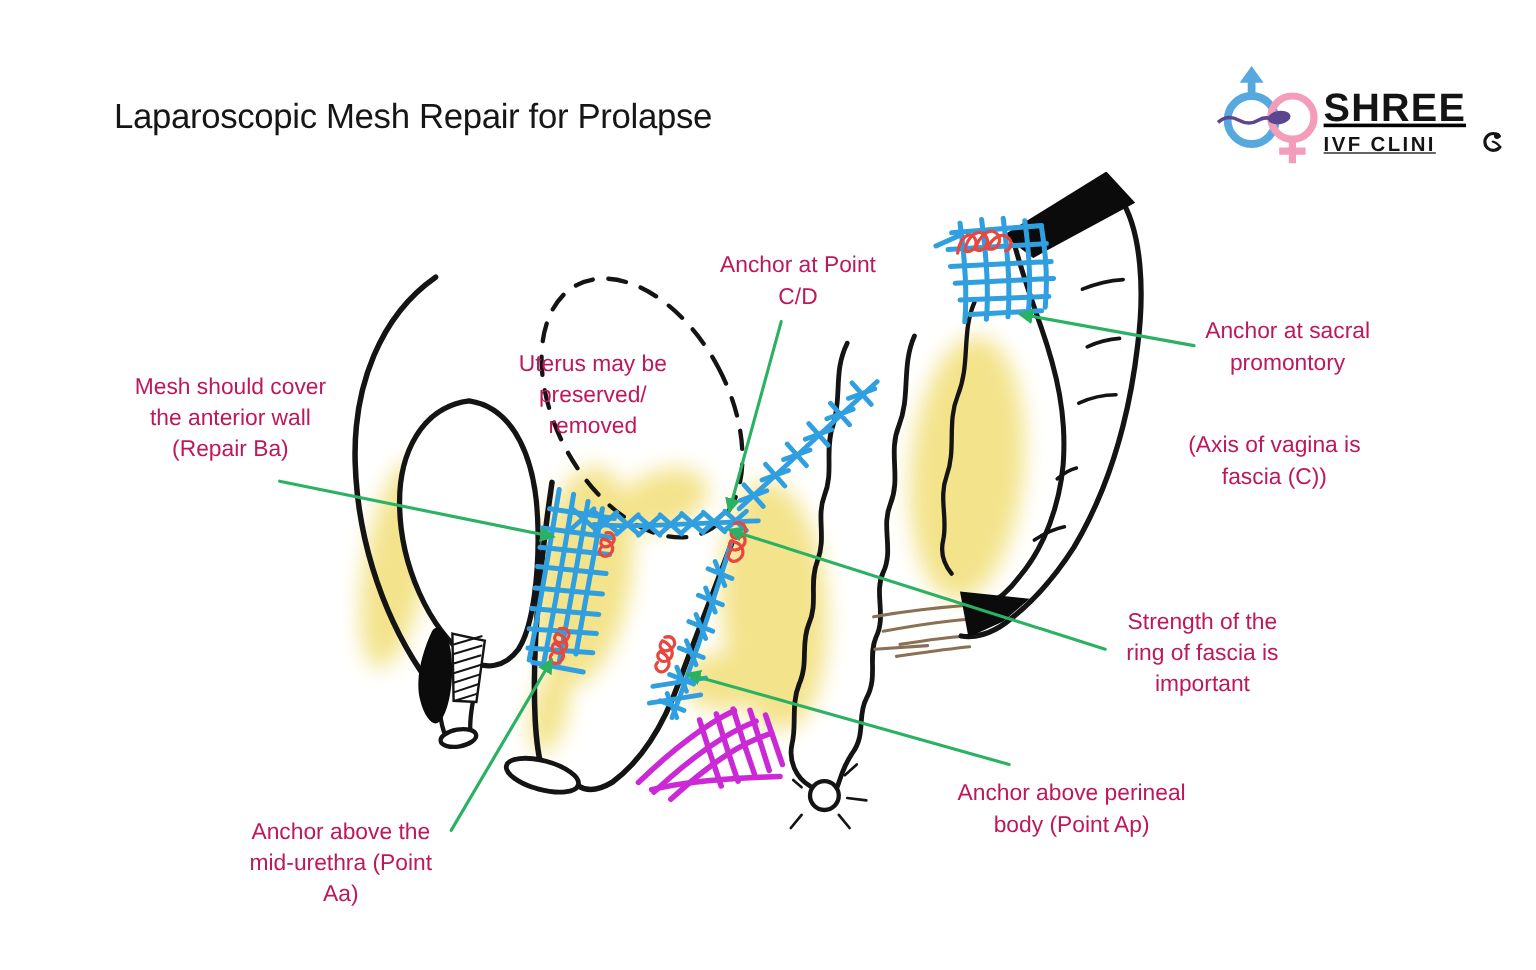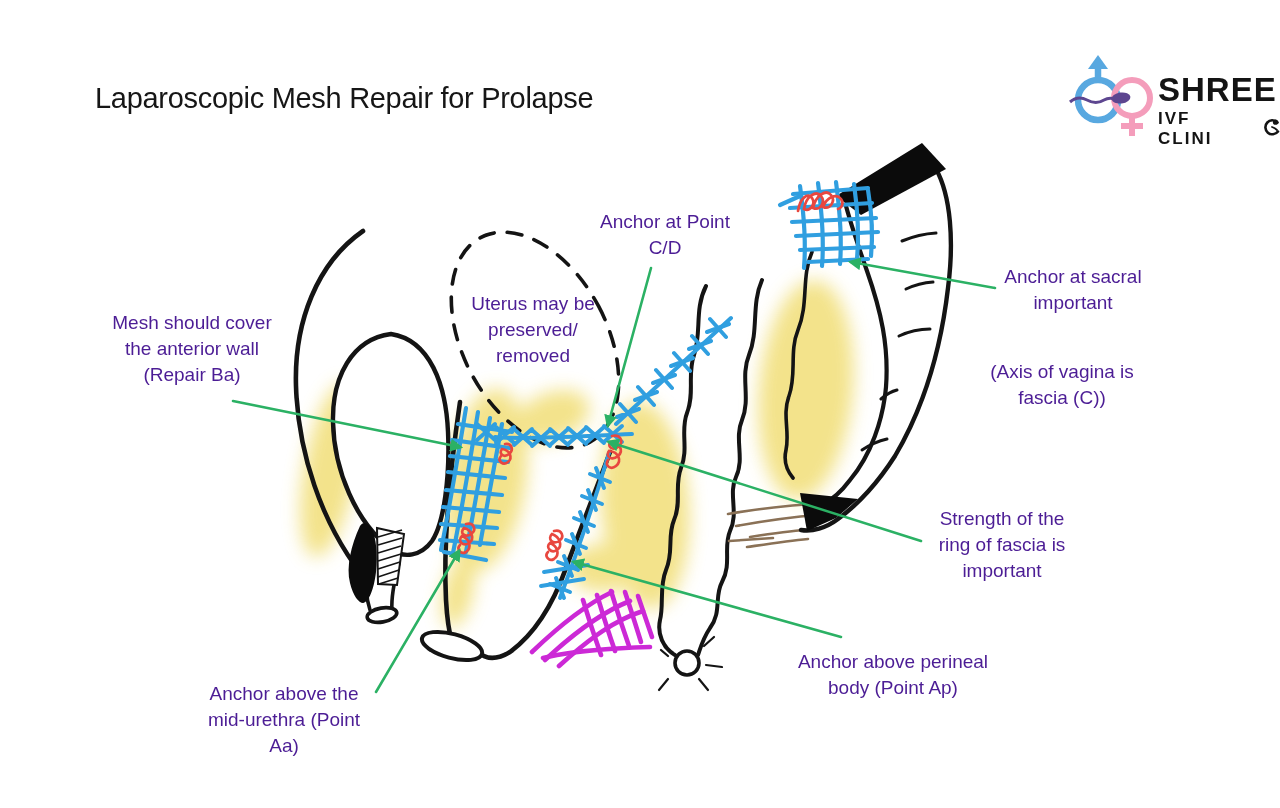--- a/index.html
+++ b/index.html
@@ -6,35 +6,35 @@
   body{
     width:1280px;height:808px;position:relative;background:#ffffff;
     font-family:"Liberation Sans",sans-serif;overflow:hidden;
   }
   .page-title{
     position:absolute;left:95px;top:82px;
     font-size:29px;font-weight:normal;color:#161616;letter-spacing:-0.3px;
   }
   .annotation{
     position:absolute;transform:translateX(-50%);
-    text-align:center;color:#4c1d95;font-size:19px;line-height:26px;
+    text-align:center;color:#be185d;font-size:19px;line-height:26px;
     white-space:pre-line;
   }
   #ann-point-cd{left:665px;top:209px}
-  #ann-uterus{left:533px;top:291px}
+  #ann-uterus{left:494px;top:291px}
   #ann-point-ba{left:192px;top:310px}
   #ann-sacral{left:1073px;top:264px}
   #ann-axis{left:1062px;top:359px}
   #ann-fascia{left:1002px;top:506px}
   #ann-point-aa{left:284px;top:681px}
   #ann-point-ap{left:893px;top:649px}
 
   .diagram-svg{position:absolute;left:0;top:0;}
 
-  .logo{position:absolute;left:1060px;top:48px;display:flex;align-items:flex-start;}
+  .logo{position:absolute;left:1005px;top:48px;display:flex;align-items:flex-start;text-decoration:underline;}
   .logo-symbols{width:96px;height:100px;flex:0 0 auto;}
   .logo-text{margin-left:2px;padding-top:26px;}
   .logo-brand{font-size:33px;font-weight:600;letter-spacing:1px;color:#141414;line-height:32px;}
   .logo-sub{display:flex;align-items:center;font-size:17px;font-weight:bold;letter-spacing:2px;color:#141414;margin-top:3px;gap:37px;}
   .baby-c{margin-left:1px;display:inline-block;}
 </style>
 </head>
 <body>
 
 <svg class="diagram-svg" width="1280" height="808" viewBox="0 0 1280 808" xmlns="http://www.w3.org/2000/svg">
@@ -261,21 +261,21 @@
 
 <div class="annotation" id="ann-point-cd">Anchor at Point
 C/D</div>
 <div class="annotation" id="ann-uterus">Uterus may be
 preserved/
 removed</div>
 <div class="annotation" id="ann-point-ba">Mesh should cover
 the anterior wall
 (Repair Ba)</div>
 <div class="annotation" id="ann-sacral">Anchor at sacral
-important</div>
+promontory</div>
 <div class="annotation" id="ann-axis">(Axis of vagina is
 fascia (C))</div>
 <div class="annotation" id="ann-fascia">Strength of the
 ring of fascia is
 important</div>
 <div class="annotation" id="ann-point-aa">Anchor above the
 mid-urethra (Point
 Aa)</div>
 <div class="annotation" id="ann-point-ap">Anchor above perineal
 body (Point Ap)</div>

